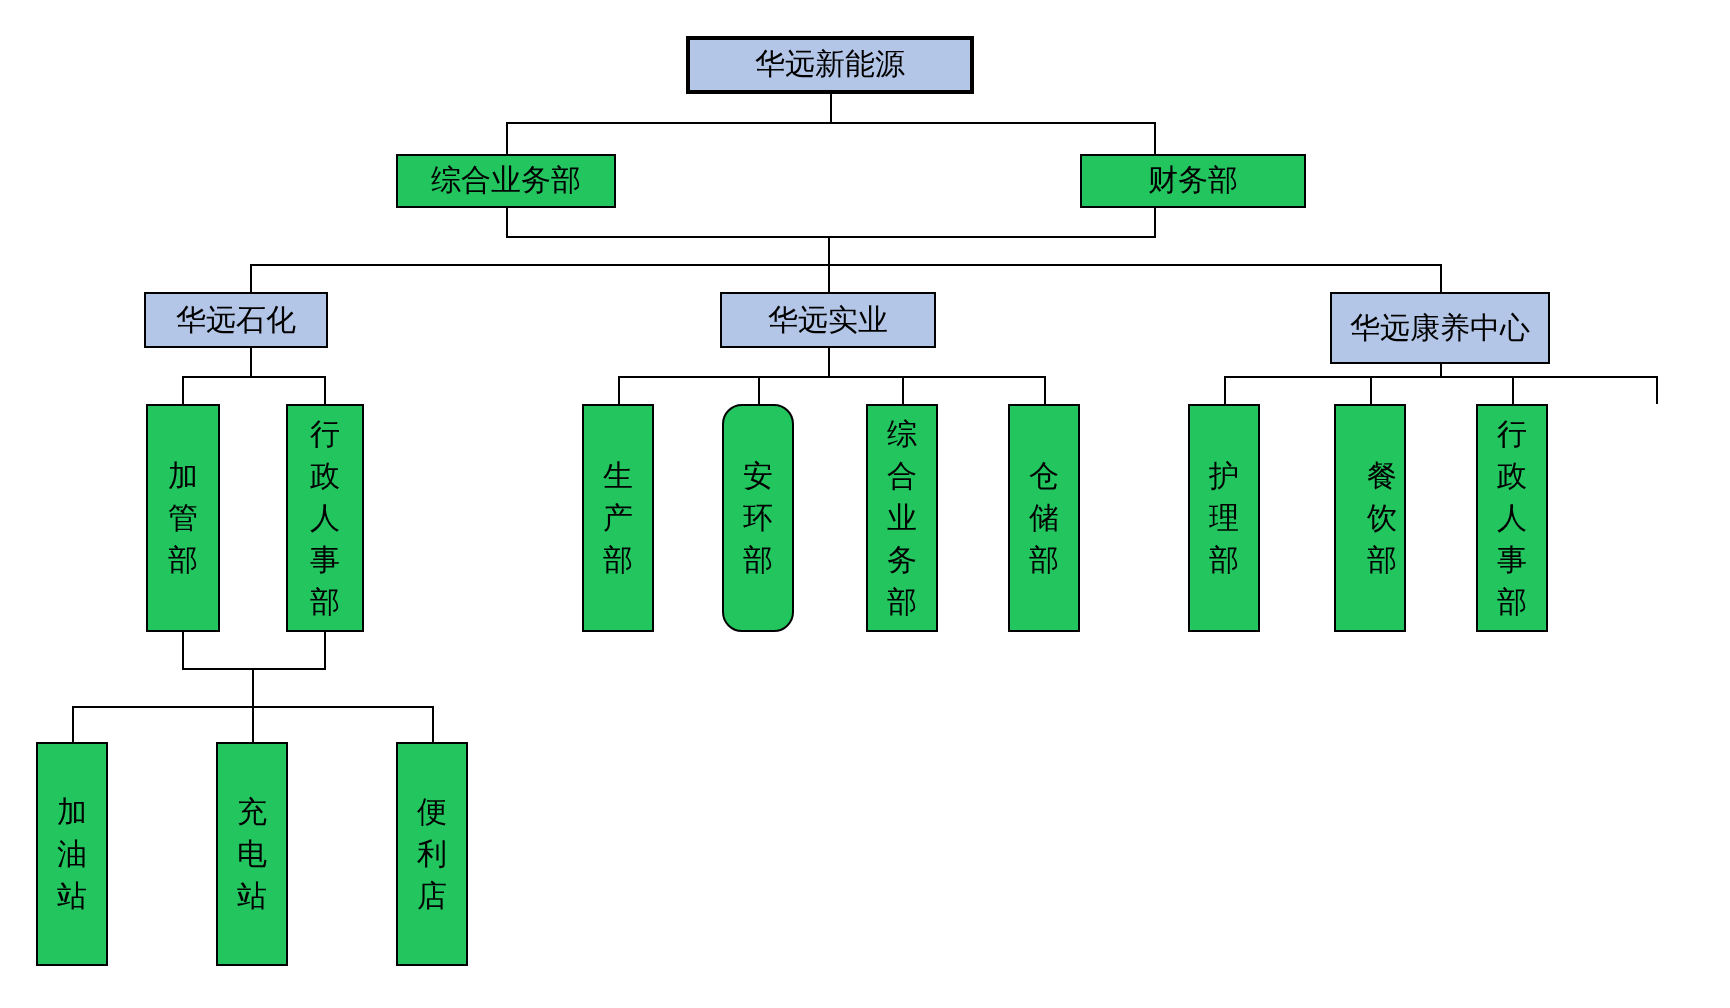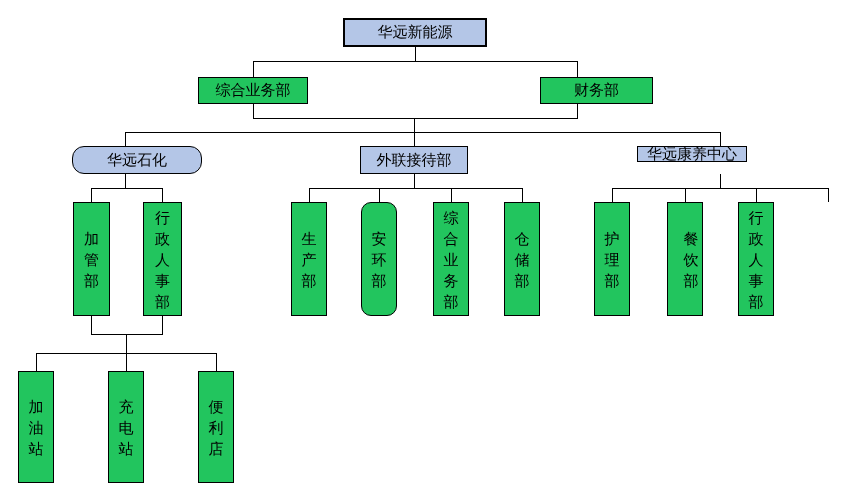--- a/index.html
+++ b/index.html
@@ -33,23 +33,23 @@
   .line{position:absolute;background:#000000;}
   .h{height:1px;}
   .v{width:1px;}
 
   
   #n-root{left:343px;top:18px;width:144px;height:29px;border-width:2px;}
   
   #n-l2a{left:198px;top:77px;width:110px;height:27px;}
   #n-l2b{left:540px;top:77px;width:113px;height:27px;}
   
-  #n-u0{left:72px;top:146px;width:130px;height:28px;border-radius:12px;}
+  #n-u0{left:72px;top:146px;width:92px;height:28px;}
   #n-u1{left:360px;top:146px;width:108px;height:28px;}
-  #n-u2{left:637px;top:146px;width:110px;height:16px;}
+  #n-u2{left:665px;top:146px;width:110px;height:36px;}
   
   .dept{top:202px;height:114px;width:36px;}
   #n-d00{left:73px;width:37px;}
   #n-d01{left:143px;width:39px;}
   #n-d10{left:291px;}
   #n-d11{left:361px;border-radius:10px;}
   #n-d12{left:433px;}
   #n-d13{left:504px;}
   #n-d20{left:594px;}
   #n-d21{left:667px;padding-left:12px;}
@@ -114,21 +114,21 @@
     <span>综合业务部</span>
   </div>
   <div class="node" id="n-l2b">
     <span>财务部</span>
   </div>
 
   <div class="node blue" id="n-u0">
     <span>华远石化</span>
   </div>
   <div class="node blue" id="n-u1">
-    <span>外联接待部</span>
+    <span>华远实业</span>
   </div>
   <div class="node blue" id="n-u2">
     <span>华远康养中心</span>
   </div>
 
   <div class="node vnode dept" id="n-d00">
     <span>加管部</span>
   </div>
   <div class="node vnode dept" id="n-d01">
     <span>行政人事部</span>

